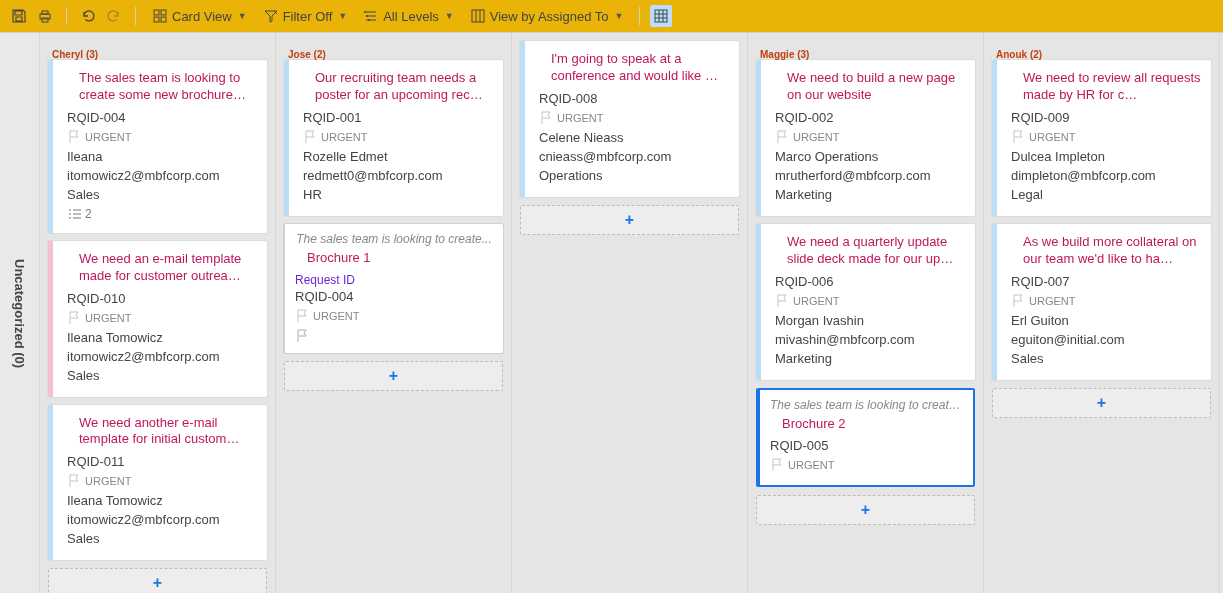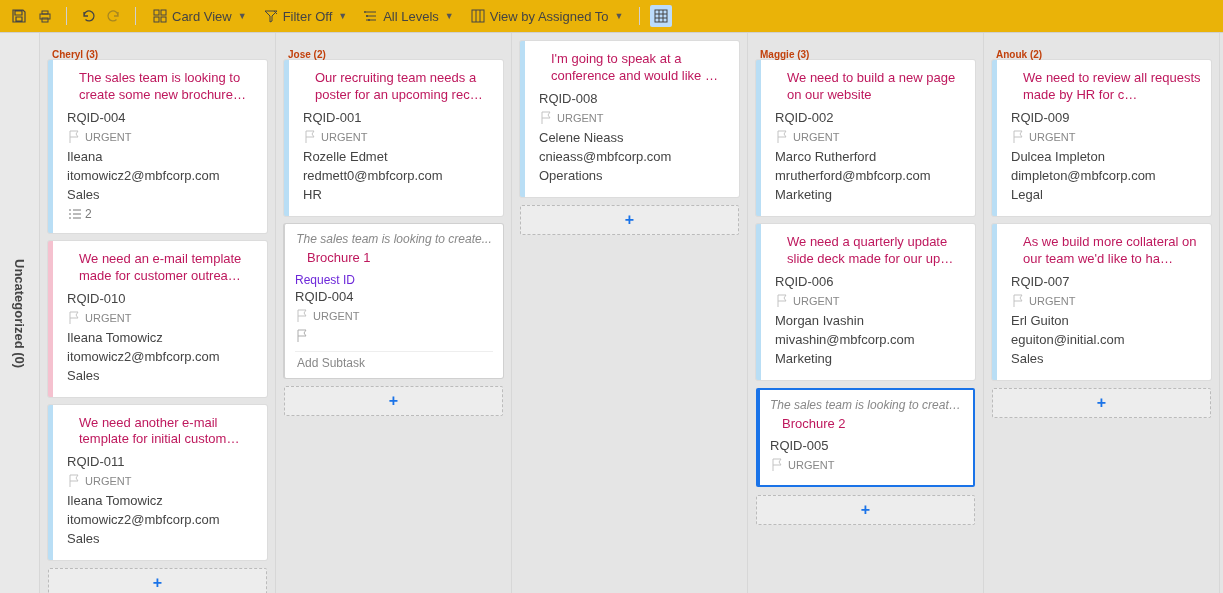--- a/index.html
+++ b/index.html
@@ -218,21 +218,20 @@
           <div class="row">RQID-004</div>
           <div class="urgent">
             <span class="flag"><svg width="14" height="14">
                 <use href="#i-flag"></use>
               </svg></span>
             <span>URGENT</span>
           </div>
           <div style="opacity:.4"><svg width="14" height="14">
               <use href="#i-flag"></use>
             </svg></div>
-          <div class="addsub">Add Subtask</div>
         </div>
         <div class="addcard">+</div>
       </div>
       <div class="col">
         <div class="card">
           <div class="title">I'm going to speak at a conference and would like …</div>
           <div class="row">RQID-008</div>
           <div class="urgent">
             <span class="flag"><svg width="14" height="14">
                 <use href="#i-flag"></use>
@@ -249,21 +248,21 @@
         <div class="col-header">Maggie (3)</div>
         <div class="card">
           <div class="title">We need to build a new page on our website</div>
           <div class="row">RQID-002</div>
           <div class="urgent">
             <span class="flag"><svg width="14" height="14">
                 <use href="#i-flag"></use>
               </svg></span>
             <span>URGENT</span>
           </div>
-          <div class="row">Marco Rutherford</div>
+          <div class="row">Marco Operations</div>
           <div class="row">mrutherford@mbfcorp.com</div>
           <div class="row">Marketing</div>
         </div>
         <div class="card">
           <div class="title">We need a quarterly update slide deck made for our up…</div>
           <div class="row">RQID-006</div>
           <div class="urgent">
             <span class="flag"><svg width="14" height="14">
                 <use href="#i-flag"></use>
               </svg></span>

